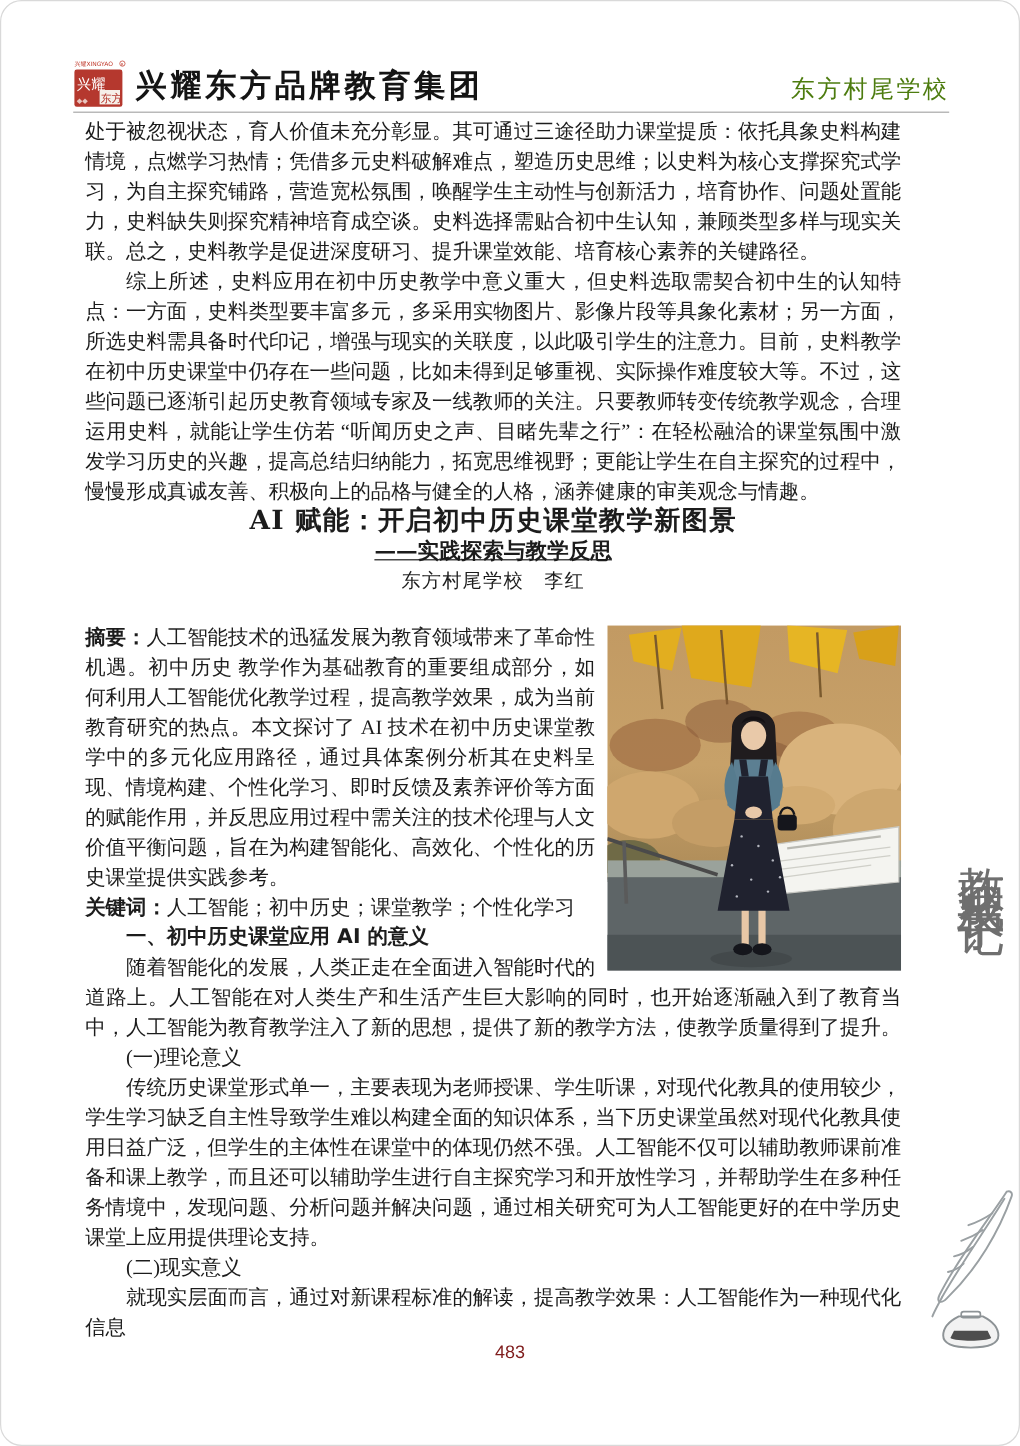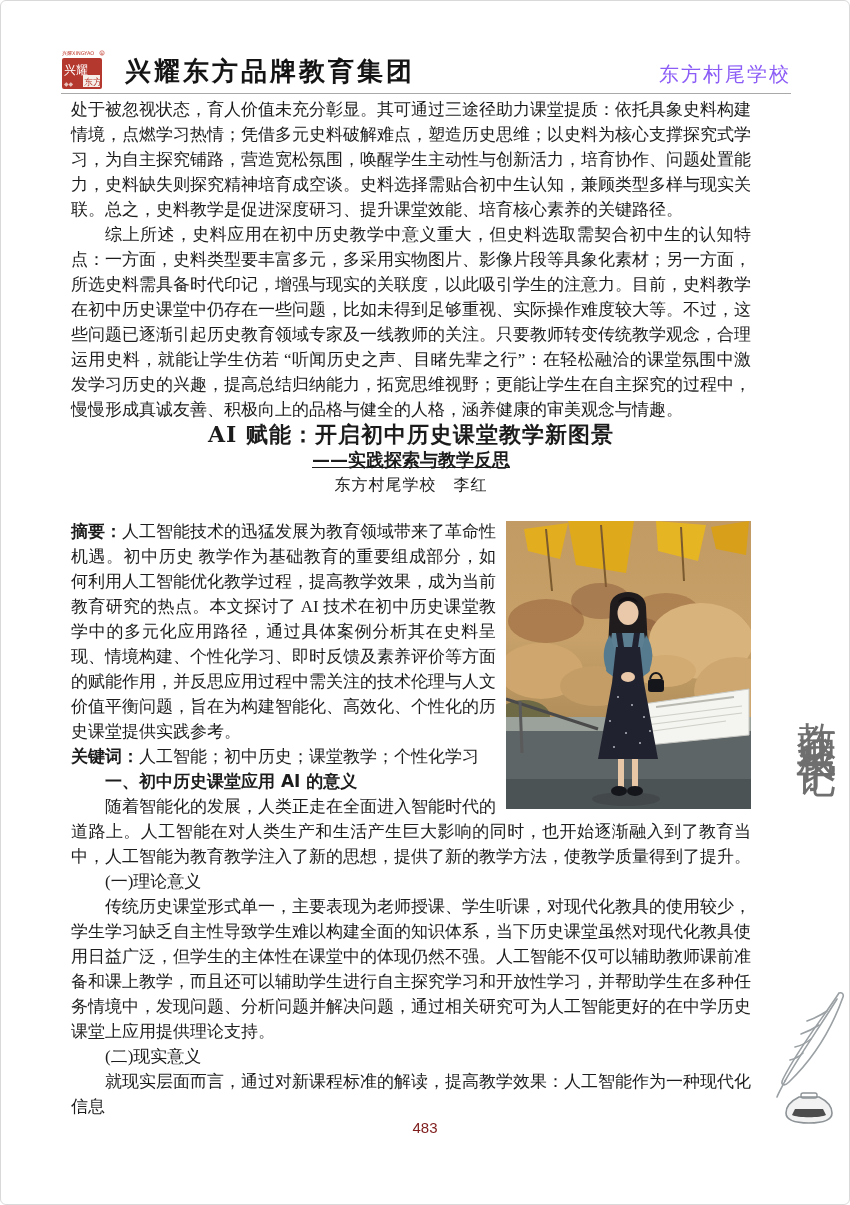--- a/index.html
+++ b/index.html
@@ -1,34 +1,34 @@
 <!DOCTYPE html>
 <html><head>
 <meta charset="utf-8">
 <style>
   html,body{margin:0;padding:0;background:#fff;}
   .page{
     position:relative;width:850px;height:1205px;margin:0 auto;
-    background:#ffffff;border:1px solid #d9d9d9;border-radius:6px;
+    background:#ffffff;border:1px solid #d9d9d9;border-radius:18px;
     box-sizing:border-box;overflow:hidden;
     font-family:"Liberation Serif","DejaVu Serif",serif;color:#1c1c1c;
   }
   
   .header{
     position:absolute;top:44px;left:60px;right:58px;height:44px;
     display:flex;align-items:flex-end;border-bottom:1px solid #a9a9a9;
     padding-bottom:4px;
   }
   .seal{width:44px;height:42px;flex:0 0 auto;margin-bottom:-2px;}
   .brand{
-    font-size:26px;font-weight:bold;letter-spacing:3px;margin-left:20px;
+    font-size:26px;font-weight:bold;letter-spacing:3px;margin-left:8px;
     color:#141414;font-family:"DejaVu Serif",serif;white-space:nowrap;
   }
   .school{
-    margin-left:auto;font-size:20px;letter-spacing:2px;color:#8b5cf6;
+    margin-left:auto;font-size:20px;letter-spacing:2px;color:#4d7c0f;
     font-family:"DejaVu Serif",serif;white-space:nowrap;align-self:center;margin-top:14px;
   }
   
   .content{
     position:absolute;top:96px;left:70px;width:680px;
     font-size:17px;line-height:25px;text-align:justify;
   }
   .content p{margin:0;}
   .indent{text-indent:2em;}
   .noindent{text-indent:0;}

